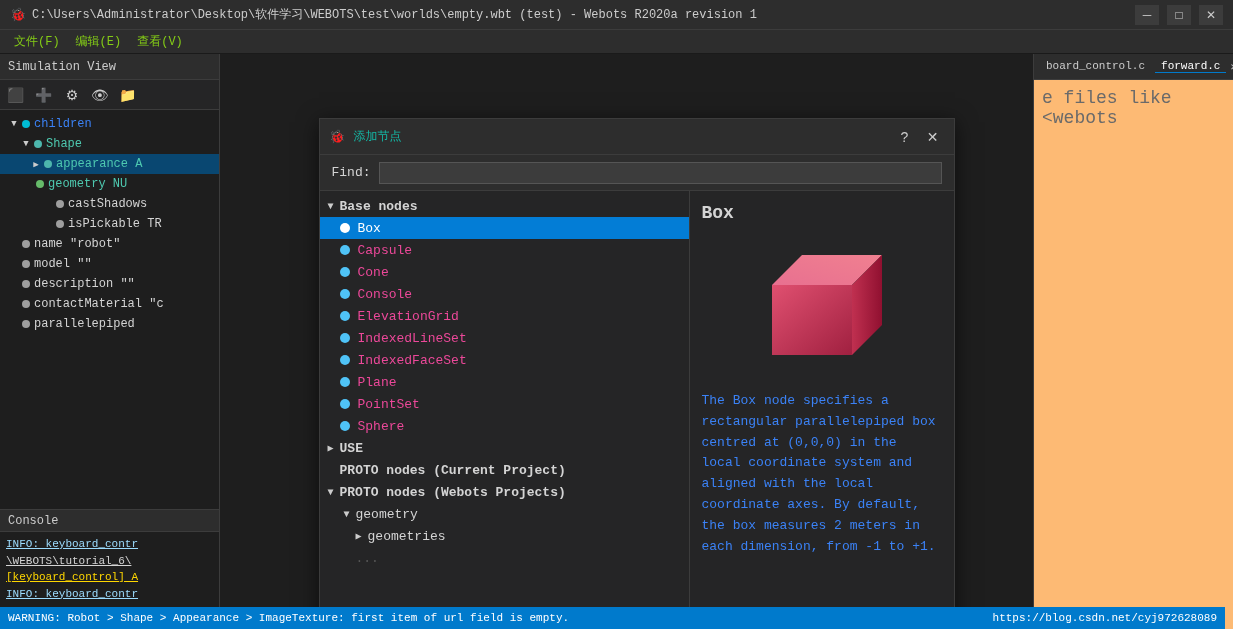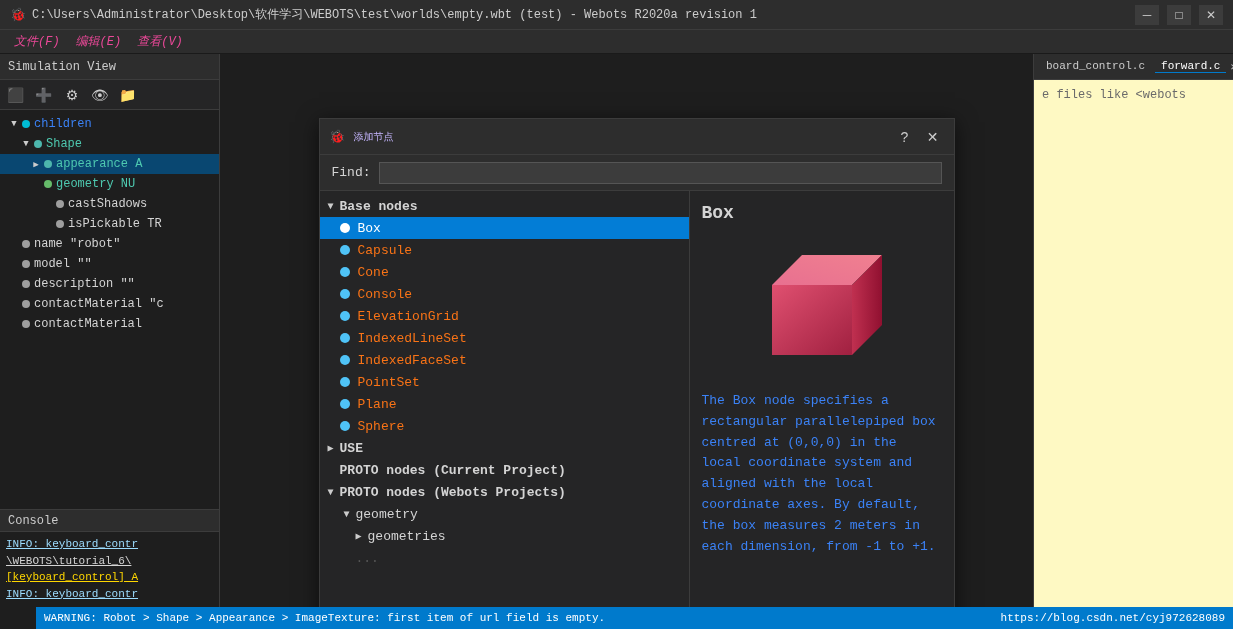--- a/index.html
+++ b/index.html
@@ -51,24 +51,24 @@
       height: 24px;
       background: #2d2d2d;
       display: flex;
       align-items: center;
       padding: 0 6px;
       border-bottom: 1px solid #1a1a1a;
     }
     .menu-item {
       padding: 0 8px;
       font-size: 12px;
-      color: #ec4899;
+      color: #84cc16;
       cursor: pointer;
       height: 24px;
-      display: flex; align-items: center; font-style: italic;
+      display: flex; align-items: center;
     }
 
     
     .main-layout {
       display: flex;
       height: calc(629px - 54px);
     }
 
     
     .left-panel {
@@ -181,22 +181,21 @@
       height: 22px;
       background: #007acc;
       display: flex;
       align-items: center;
       padding: 0 8px;
       font-size: 11px;
       color: #ffffff;
       position: absolute;
       bottom: 0;
       left: 0;
-      right: 0;
-      margin-left: 36px;
+      right: 8px;
     }
     .status-left { flex: 1; }
     .status-right { }
 
     
     .right-panel {
       width: 200px;
       background: #1e1e1e;
       border-left: 1px solid #3c3c3c;
       display: flex;
@@ -218,23 +217,23 @@
     .right-tab {
       font-size: 11px;
       color: #cccccc;
       padding: 0 6px;
       cursor: pointer;
     }
     .right-tab.active { color: #ffffff; border-bottom: 1px solid #007acc; }
 
     .editor-area {
       flex: 1;
-      background: #fef9c3;
+      background: #fdba74;
       padding: 8px;
-      font-size: 12px;
+      font-size: 18px;
       color: #d4d4d4;
       overflow: hidden;
     }
     .editor-text-muted { color: #6a6a6a; }
 
     
     .dialog-overlay {
       position: absolute;
       top: 54px;
       left: 220px;
@@ -262,22 +261,22 @@
       align-items: center;
       padding: 0 10px;
       border-bottom: 1px solid #3c3c3c;
     }
     .dialog-title-icon {
       width: 16px; height: 16px;
       margin-right: 8px;
     }
     .dialog-title-text {
       flex: 1;
-      font-size: 10px;
-      color: #c4b5fd;
+      font-size: 12px;
+      color: #14b8a6;
     }
     .dialog-title-controls {
       display: flex; gap: 6px;
     }
     .dialog-ctrl-btn {
       width: 22px; height: 22px;
       background: transparent;
       border: none;
       color: #cccccc;
       font-size: 14px;
@@ -320,21 +319,21 @@
       font-size: 10px;
       color: #cccccc;
     }
 
     .node-item {
       display: flex;
       align-items: center;
       height: 22px;
       padding: 0 20px;
       font-size: 13px;
-      color: #f97316;
+      color: #ec4899;
       cursor: pointer;
     }
     .node-item.selected { background: #037dd6; color: #ffffff; }
     .node-dot {
       width: 10px; height: 10px;
       border-radius: 50%;
       background: #4fc3f7;
       margin-right: 8px;
       flex-shrink: 0;
     }
@@ -463,21 +462,21 @@
         <span class="tree-dot dot-teal"></span>
         <span class="tree-label teal">Shape</span>
       </div>
 
       <div class="tree-item selected" style="padding-left:30px;">
         <span class="tree-arrow">▶</span>
         <span class="tree-dot dot-teal"></span>
         <span class="tree-label teal">appearance A</span>
       </div>
 
-      <div class="tree-item" style="padding-left:30px;">
+      <div class="tree-item" style="padding-left:22px;">
         <span class="tree-arrow" style="visibility:hidden;">▶</span>
         <span class="tree-dot" style="background:#66bb6a; width:8px; height:8px; border-radius:50%; margin-right:4px; display:inline-block;"></span>
         <span class="tree-label teal">geometry NU</span>
       </div>
 
       <div class="tree-item" style="padding-left:42px;">
         <span class="tree-arrow" style="visibility:hidden;">▶</span>
         <span class="tree-dot dot-gray"></span>
         <span class="tree-label white">castShadows</span>
       </div>
@@ -508,21 +507,21 @@
 
       <div class="tree-item" style="padding-left:8px;">
         <span class="tree-arrow" style="visibility:hidden;">▶</span>
         <span class="tree-dot dot-gray"></span>
         <span class="tree-label white">contactMaterial "c</span>
       </div>
 
       <div class="tree-item" style="padding-left:8px;">
         <span class="tree-arrow" style="visibility:hidden;">▶</span>
         <span class="tree-dot dot-gray"></span>
-        <span class="tree-label white">contactMaterial</span>
+        <span class="tree-label white">parallelepiped</span>
       </div>
     </div>
 
     <div class="console-panel">
       <div class="console-header">
         <span>Console</span>
       </div>
       <div class="console-content">
         <div class="console-line console-info">INFO: keyboard_contr</div>
         <div class="console-line">\WEBOTS\tutorial_6\</div>
@@ -591,26 +590,26 @@
                 <span>IndexedLineSet</span>
               </div>
 
               <div class="node-item">
                 <span class="node-dot"></span>
                 <span>IndexedFaceSet</span>
               </div>
 
               <div class="node-item">
                 <span class="node-dot"></span>
+                <span>Plane</span>
+              </div>
+
+              <div class="node-item">
+                <span class="node-dot"></span>
                 <span>PointSet</span>
-              </div>
-
-              <div class="node-item">
-                <span class="node-dot"></span>
-                <span>Plane</span>
               </div>
 
               <div class="node-item">
                 <span class="node-dot"></span>
                 <span>Sphere</span>
               </div>
 
               <div class="node-category">
                 <span class="node-category-arrow">▶</span>
                 <span>USE</span>

